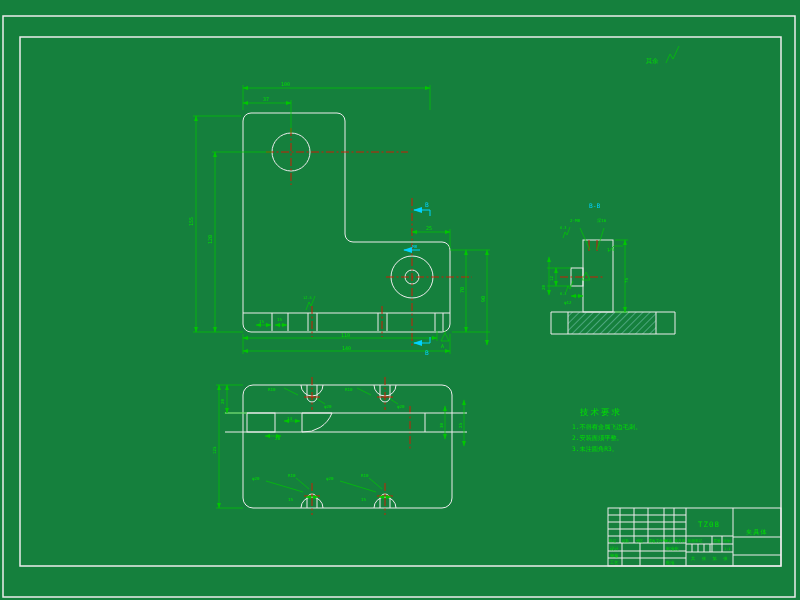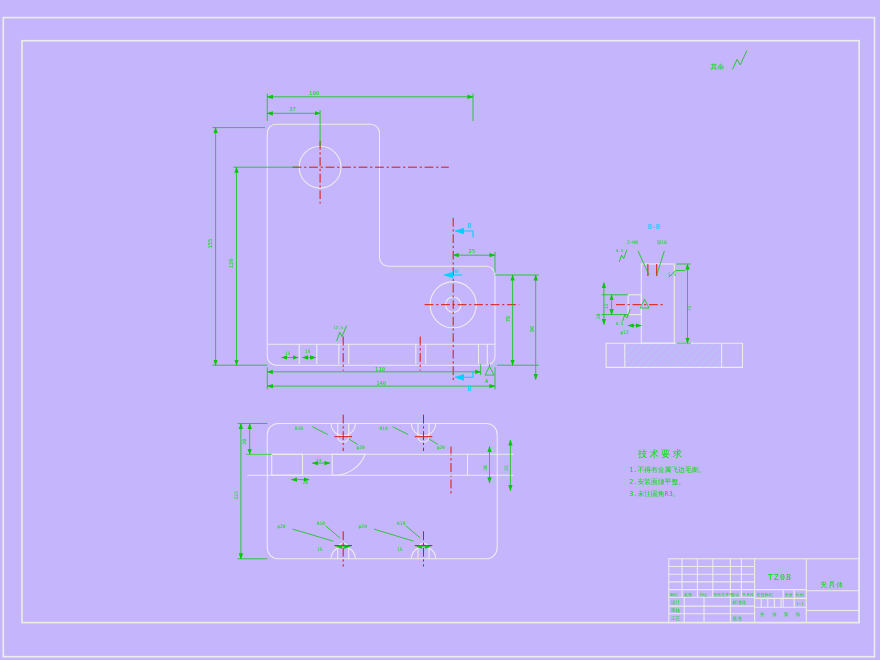--- a/index.html
+++ b/index.html
@@ -1,16 +1,16 @@
 <!DOCTYPE html>
 <html><head>
 <meta charset="utf-8">
 <style>
   html,body{margin:0;padding:0;background:#000;}
-  #stage{position:relative;width:800px;height:600px;background:#c4b5fd;overflow:hidden;}
+  #stage{position:relative;width:800px;height:600px;background:#15803d;overflow:hidden;}
   svg{display:block}
   svg text{fill:#00e100;font-family:"DejaVu Sans Mono","DejaVu Sans",monospace;}
   .w{stroke:#ececec;stroke-width:1;fill:none}
   .w2{stroke:#ececec;stroke-width:1.5;fill:none}
   .g{stroke:#00c800;stroke-width:.7;fill:none}
   .r{stroke:#dc1400;stroke-width:.9;fill:none}
   .rd{stroke:#dc1400;stroke-width:.9;fill:none;stroke-dasharray:8 2.5 2 2.5}
   .c{stroke:#00d2ff;stroke-width:1;fill:none}
   .tc{fill:#00d2ff}
   .t3{font-size:3.6px}.t4{font-size:4.2px}.t5{font-size:5px}

